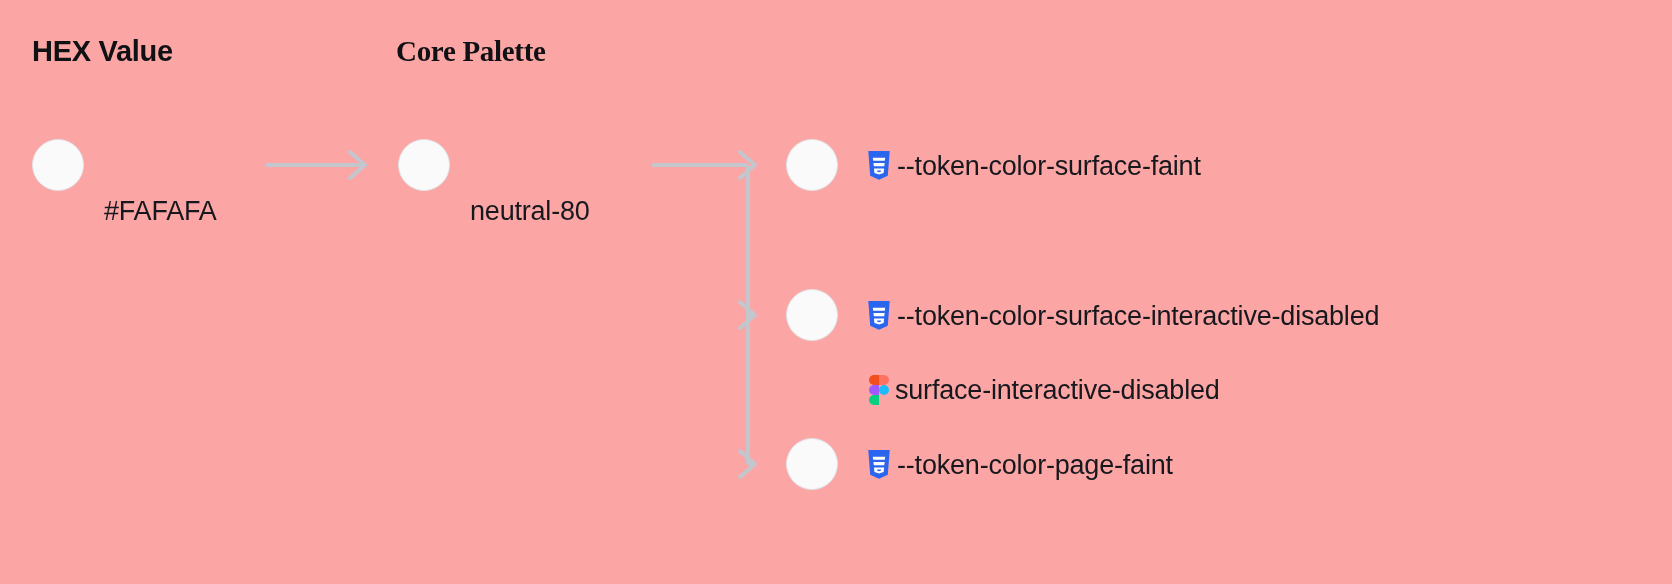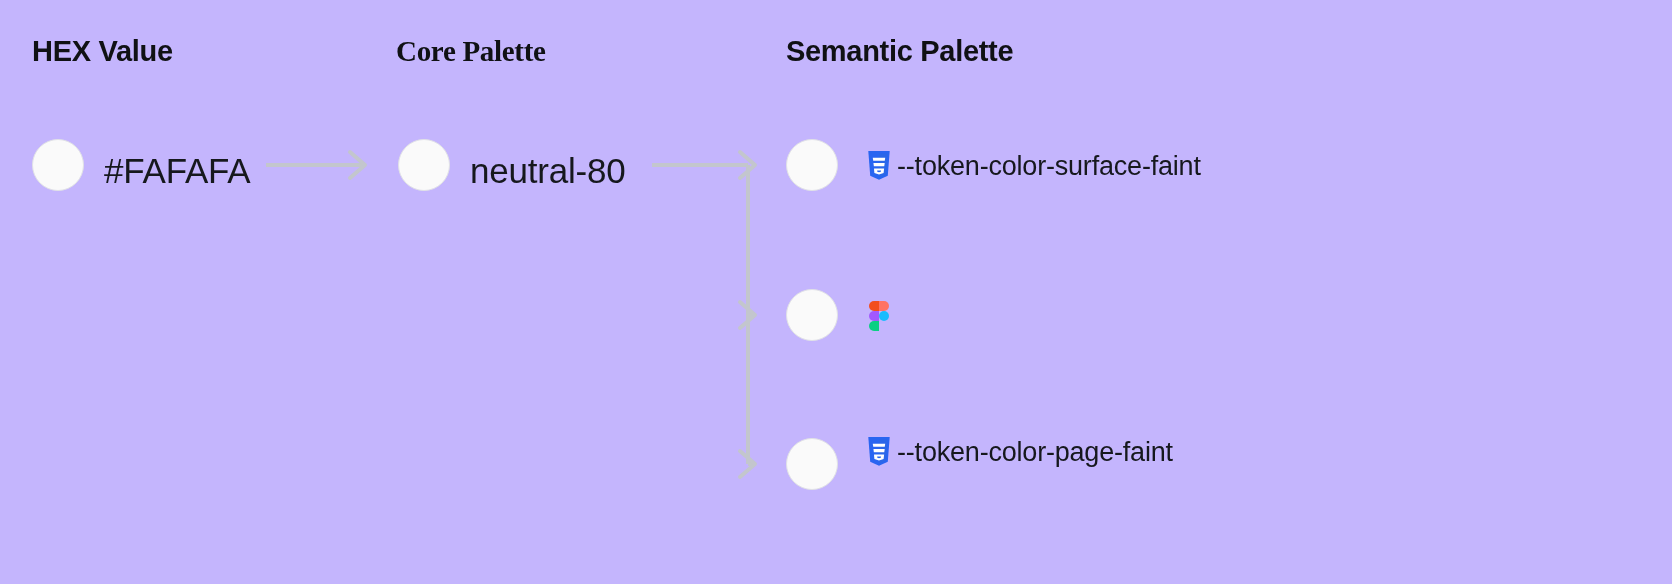--- a/index.html
+++ b/index.html
@@ -9,21 +9,21 @@
     background: #ffffff;
   }
   body {
     font-family: "Liberation Sans", sans-serif;
     -webkit-font-smoothing: antialiased;
   }
   #canvas {
     position: relative;
     width: 1672px;
     height: 584px;
-    background: #c4b5fd;
+    background: #fca5a5;
     overflow: hidden;
   }
 
   
   .col-head {
     position: absolute;
     font-family: "Liberation Sans", sans-serif;
     font-weight: bold;
     font-size: 29px;
     line-height: 1;
@@ -43,25 +43,26 @@
     border-radius: 50%;
     border: 1.5px solid #E1E2E6;
     box-sizing: border-box;
   }
 
   
   .val-label {
     position: absolute;
     font-family: "Liberation Sans", sans-serif;
     font-weight: normal;
-    font-size: 35px;
+    font-size: 27px;
     line-height: 1;
     color: #16181D;
     white-space: nowrap;
     letter-spacing: -0.2px;
+    margin-top: 45px;
   }
 
   
   #wires {
     position: absolute;
     left: 0;
     top: 0;
     width: 1672px;
     height: 584px;
     pointer-events: none;
@@ -100,21 +101,20 @@
     margin-left: 2px;
   }
 </style>
 </head>
 <body>
 
 <div id="canvas">
 
   <div id="head-hex" class="col-head">HEX Value</div>
   <div id="head-core" class="col-head">Core Palette</div>
-  <div id="head-sem" class="col-head">Semantic Palette</div>
 
   <svg id="wires" viewBox="0 0 1672 584">
 
     <g>
       <line x1="266" y1="165" x2="362" y2="165" stroke="#C3C6CD" stroke-width="4" stroke-linecap="butt"></line>
       <polyline points="350,152 365,165 350,178" fill="none" stroke="#C3C6CD" stroke-width="4" stroke-linecap="round" stroke-linejoin="round"></polyline>
     </g>
 
     <g>
 
@@ -148,32 +148,43 @@
         <path d="M6.8 11.3 L17.3 11.3 L16.9 14.2 L7.2 14.2 Z" fill="#FFFFFF"></path>
         <path d="M7.4 16.3 L16.8 16.3 L16.3 20.5 L12 22 L7.7 20.5 L7.5 18.2 L10.3 18.2 L10.4 19.3 L12 19.9 L13.7 19.3 L13.9 18.2 L7.4 18.2 Z" fill="#FFFFFF"></path>
       </svg>
       <span class="sem-text">--token-color-surface-faint</span>
     </div>
   </div>
 
   <div class="swatch" id="sw-sem-1" style="left: 786px; top: 289px; background: rgb(250, 250, 250);"></div>
   <div class="sem-row" id="sem-row-1" style="top:264px;">
     <div class="sem-line">
+      <svg class="ico" viewBox="0 0 24 28">
+        <path d="M2 0 L22 0 L20.2 23.2 L12 26.8 L3.8 23.2 Z" fill="#2965F1"></path>
+        <path d="M12 2.4 L20 2.4 L18.5 22.2 L12 25 Z" fill="#2B67E8"></path>
+        <path d="M6.2 6.2 L17.8 6.2 L17.4 9.2 L6.6 9.2 Z" fill="#FFFFFF"></path>
+        <path d="M6.8 11.3 L17.3 11.3 L16.9 14.2 L7.2 14.2 Z" fill="#FFFFFF"></path>
+        <path d="M7.4 16.3 L16.8 16.3 L16.3 20.5 L12 22 L7.7 20.5 L7.5 18.2 L10.3 18.2 L10.4 19.3 L12 19.9 L13.7 19.3 L13.9 18.2 L7.4 18.2 Z" fill="#FFFFFF"></path>
+      </svg>
+      <span class="sem-text">--token-color-surface-interactive-disabled</span>
+    </div>
+    <div class="sem-line">
       <svg class="ico figma" viewBox="0 0 20 30">
         <path d="M5 0 h5 v10 H5 a5 5 0 0 1 0 -10 z" fill="#F24E1E"></path>
         <path d="M10 0 h5 a5 5 0 0 1 0 10 h-5 z" fill="#FF7262"></path>
         <path d="M5 10 h5 v10 H5 a5 5 0 0 1 0 -10 z" fill="#A259FF"></path>
         <circle cx="15" cy="15" r="5" fill="#1ABCFE"></circle>
         <path d="M5 20 h5 v10 H5 a5 5 0 0 1 0 -10 z" fill="#0ACF83"></path>
       </svg>
+      <span class="sem-text">surface-interactive-disabled</span>
     </div>
   </div>
 
   <div class="swatch" id="sw-sem-2" style="left: 786px; top: 438px; background: rgb(250, 250, 250);"></div>
-  <div class="sem-row" id="sem-row-2" style="top:400px;">
+  <div class="sem-row" id="sem-row-2" style="top:413px;">
     <div class="sem-line">
       <svg class="ico" viewBox="0 0 24 28">
         <path d="M2 0 L22 0 L20.2 23.2 L12 26.8 L3.8 23.2 Z" fill="#2965F1"></path>
         <path d="M12 2.4 L20 2.4 L18.5 22.2 L12 25 Z" fill="#2B67E8"></path>
         <path d="M6.2 6.2 L17.8 6.2 L17.4 9.2 L6.6 9.2 Z" fill="#FFFFFF"></path>
         <path d="M6.8 11.3 L17.3 11.3 L16.9 14.2 L7.2 14.2 Z" fill="#FFFFFF"></path>
         <path d="M7.4 16.3 L16.8 16.3 L16.3 20.5 L12 22 L7.7 20.5 L7.5 18.2 L10.3 18.2 L10.4 19.3 L12 19.9 L13.7 19.3 L13.9 18.2 L7.4 18.2 Z" fill="#FFFFFF"></path>
       </svg>
       <span class="sem-text">--token-color-page-faint</span>
     </div>

